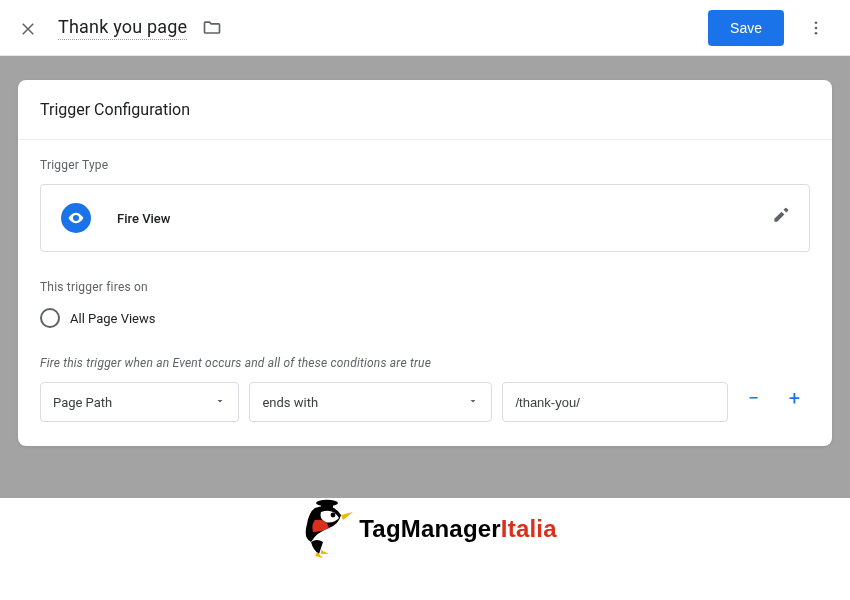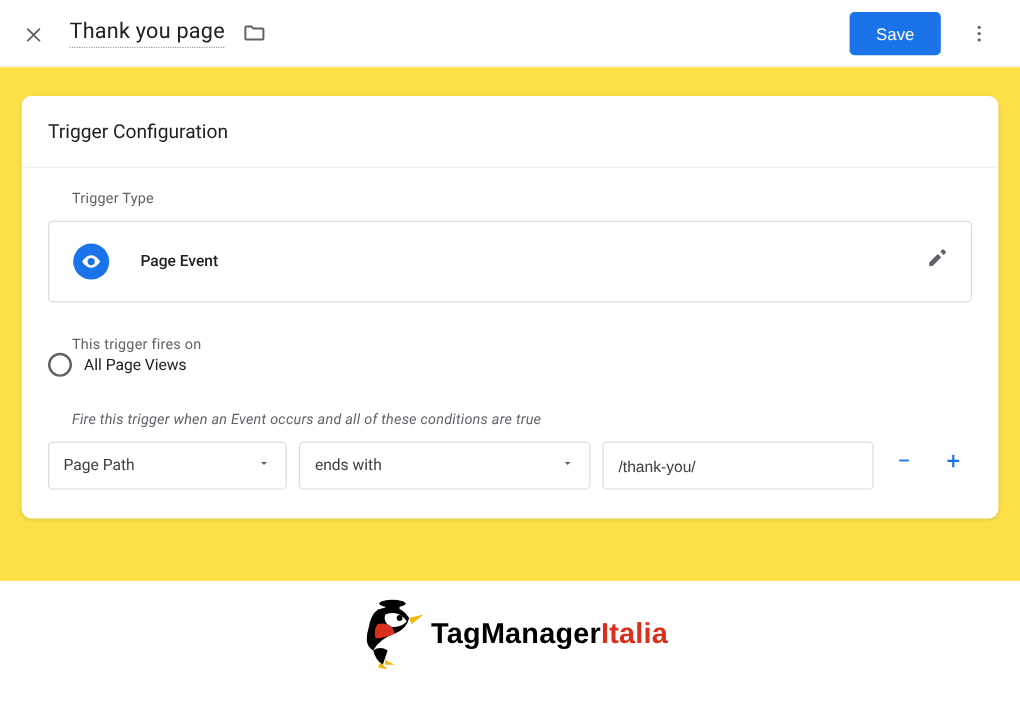--- a/index.html
+++ b/index.html
@@ -11,34 +11,34 @@
     border-bottom: 1px solid #e8e8e8;
   }
   .topbar .close-btn { width: 24px; height: 24px; color: #5f6368; display:flex; align-items:center; justify-content:center; cursor:pointer; }
   .title-wrap { display:flex; align-items:center; margin-left: 18px; }
   .title-text { font-size: 18px; color: #202124; letter-spacing: .2px; border-bottom: 1px dotted #9aa0a6; padding-bottom: 2px; }
   .folder-icon { width: 22px; height: 22px; color: #5f6368; margin-left: 14px; display:flex; align-items:center; justify-content:center; cursor:pointer;}
   .spacer { flex: 1; }
   .save-btn { background: #1a73e8; color: #fff; border: none; border-radius: 4px; padding: 0 22px; height: 36px; font-size: 14px; font-weight: 500; cursor: pointer; }
   .more-btn { width: 36px; height: 36px; margin-left: 14px; display:flex; align-items:center; justify-content:center; color:#5f6368; border-radius:50%; cursor:pointer;}
 
-  .canvas { background: #fde047; padding: 24px 18px 52px; min-height: 420px; }
+  .canvas { background: #a3a3a3; padding: 24px 18px 52px; min-height: 420px; }
 
   .card { background: #fff; border-radius: 8px; box-shadow: 0 1px 3px rgba(60,64,67,.15); }
   .card-header { padding: 20px 22px; font-size: 16px; color: #202124; border-bottom: 1px solid #eceff1; }
   .card-body { padding: 18px 22px 24px; }
 
-  .subtle { font-size: 12px; color: #5f6368; letter-spacing: .2px; margin-left: 20px; }
+  .subtle { font-size: 12px; color: #5f6368; letter-spacing: .2px; }
 
   .type-box { border: 1px solid #dadce0; border-radius: 4px; margin-top: 12px; display:flex; align-items:center; padding: 18px 20px; }
   .eye-badge { width: 30px; height: 30px; border-radius: 50%; background:#1a73e8; display:flex; align-items:center; justify-content:center; color:#fff; }
   .type-label { font-size: 13px; color:#202124; font-weight: 500; margin-left: 26px; }
   .pencil { margin-left:auto; color:#5f6368; cursor:pointer; }
 
-  .fires-row { display:flex; gap: 56px; margin-top: 0; align-items:flex-start; }
+  .fires-row { display:flex; gap: 56px; margin-top: 14px; align-items:flex-start; }
   .radio-opt { display:flex; align-items:center; gap:10px; cursor:pointer; }
   .radio-outer { width:20px; height:20px; border-radius:50%; border:2px solid #5f6368; display:flex; align-items:center; justify-content:center; }
   .radio-outer.sel { border-color:#1a73e8; }
   .radio-inner { width:10px; height:10px; border-radius:50%; background:#1a73e8; }
   .radio-label { font-size:13px; color:#202124; }
 
   .cond-row { display:flex; gap:10px; margin-top:12px; align-items:flex-start; }
   .select { border:1px solid #dadce0; border-radius:4px; height:40px; display:flex; align-items:center; padding:0 12px; font-size:13px; color:#3c4043; cursor:pointer; background:#fff; }
   .select .chev { margin-left:auto; color:#5f6368; padding-left:10px;}
   .select.var { width: 205px; }
@@ -85,21 +85,21 @@
     <div class="card-body">
 
       <div class="subtle">Trigger Type</div>
       <div class="type-box">
         <span class="eye-badge">
           <svg width="18" height="18" viewBox="0 0 24 24">
               <path fill="currentColor" d="M12 5C6 5 2 12 2 12s4 7 10 7 10-7 10-7-4-7-10-7zm0 11a4 4 0 1 1 0-8 4 4 0 0 1 0 8z"></path>
               <circle cx="12" cy="12" r="2" fill="#1a73e8"></circle>
             </svg>
         </span>
-        <span class="type-label">Page Event</span>
+        <span class="type-label">Fire View</span>
         <span class="pencil">
           <svg width="18" height="18" viewBox="0 0 24 24">
               <path fill="currentColor" d="m14.06 6.19 3.75 3.75-9.56 9.56H4.5v-3.75l9.56-9.56zm4.69-4.69a1.5 1.5 0 0 1 2.12 0l1.63 1.63a1.5 1.5 0 0 1 0 2.12l-2.06 2.06-3.75-3.75 2.06-2.06z"></path>
             </svg>
         </span>
       </div>
 
       <div class="subtle" style="margin-top:28px;">This trigger fires on</div>
       <div class="fires-row">
         <div class="radio-opt">

